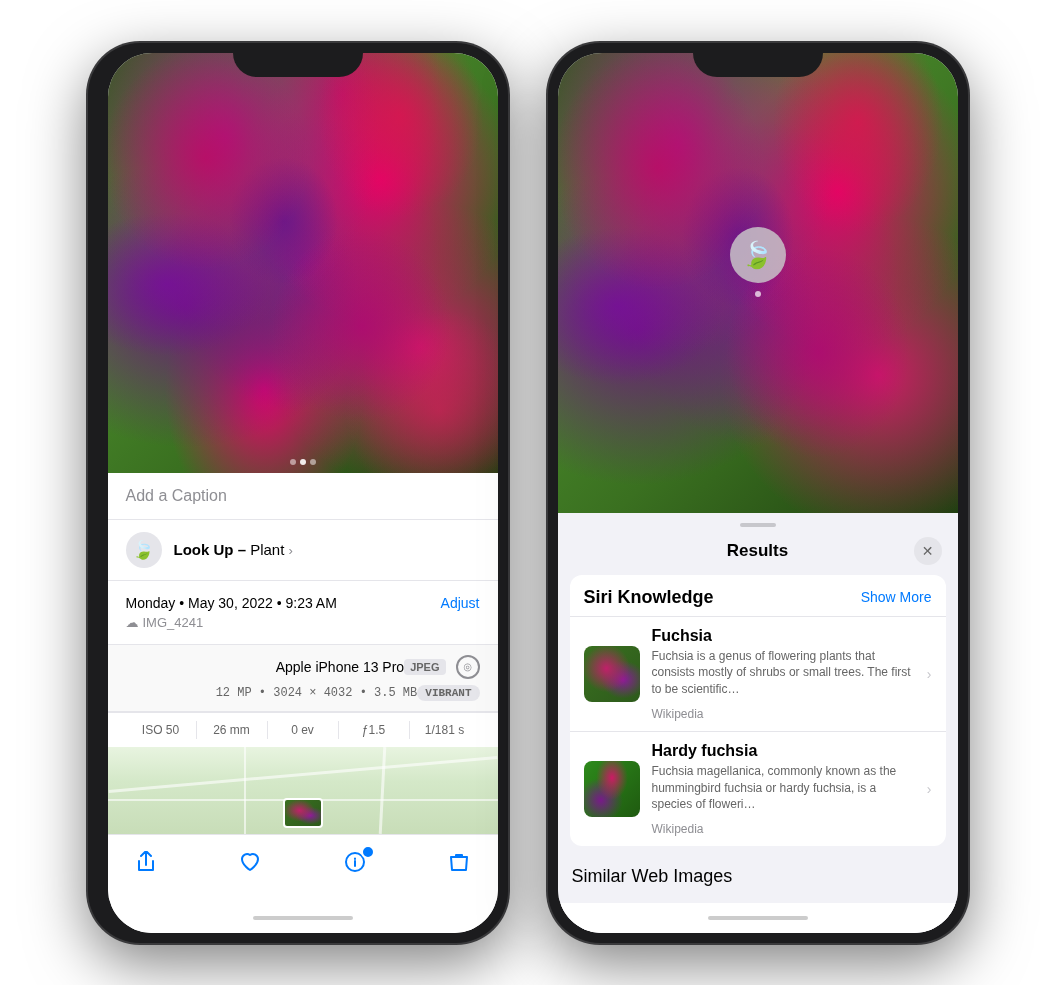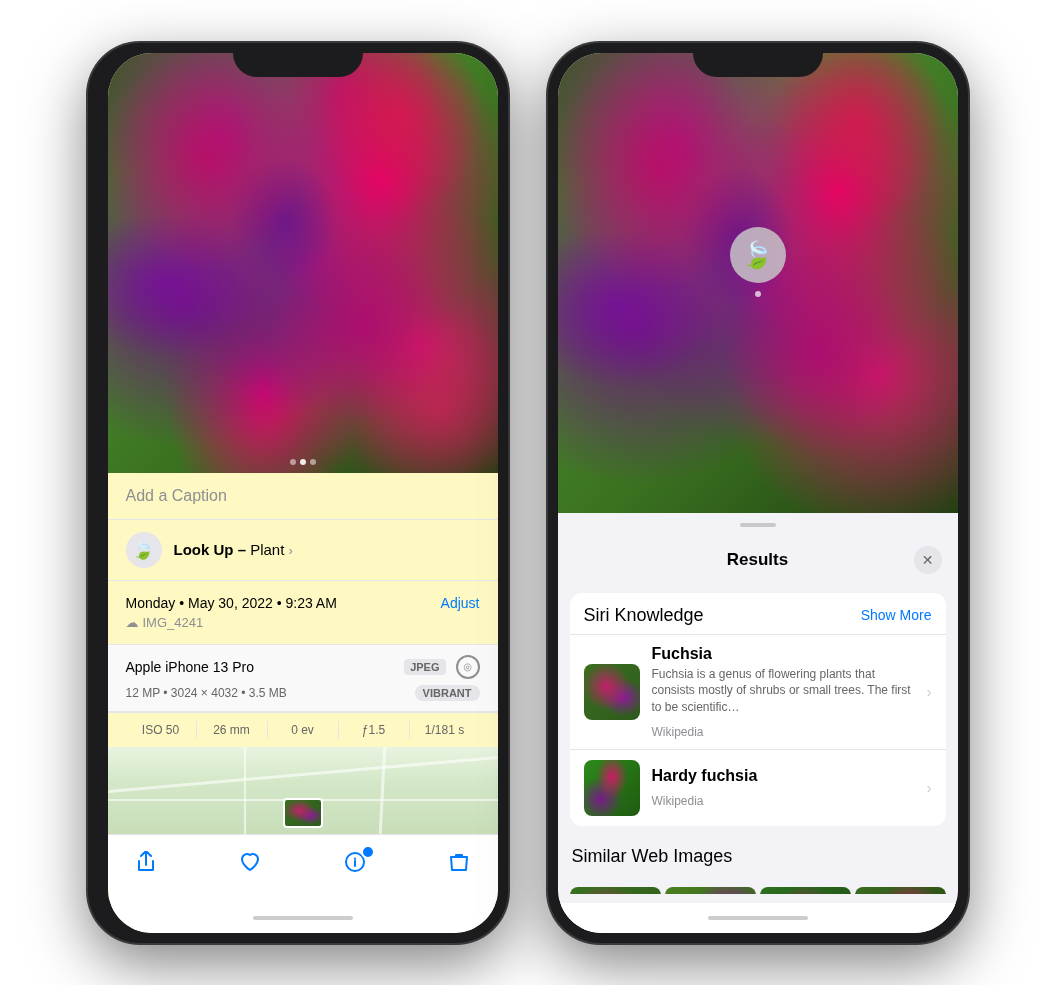--- a/index.html
+++ b/index.html
@@ -67,21 +67,21 @@
       border-radius: 44px;
       overflow: hidden;
       flex: 1;
       background: #f2f2f7;
       display: flex;
       flex-direction: column;
     }
 
     
     .left-screen {
-      background: #fef9c3;
+      background: #ffffff;
       margin-left: 20px;
     }
 
     .flower-image-left {
       width: 100%;
       height: 420px;
       background: 
         radial-gradient(ellipse at 30% 20%, #9b2580 0%, transparent 40%),
         radial-gradient(ellipse at 70% 30%, #e6006a 0%, transparent 35%),
         radial-gradient(ellipse at 20% 60%, #6b1a7a 0%, transparent 40%),
@@ -193,21 +193,21 @@
       gap: 4px;
     }
 
     .device-section {
       padding: 10px 18px;
       border-bottom: 1px solid #e5e5ea;
       background: #f9f9f9;
     }
     .device-row {
       display: flex;
-      justify-content: space-between;
+      justify-content: flex-end;
       align-items: center;
       margin-bottom: 6px;
     }
     .device-name {
       font-size: 14px;
       color: #000;
       font-weight: 500;
     }
     .jpeg-badge {
       background: #e5e5ea;
@@ -227,22 +227,23 @@
       justify-content: center;
       margin-left: 6px;
     }
     .camera-specs {
       font-size: 12px;
       color: #666;
       margin-bottom: 4px;
     }
     .camera-specs-row2 {
       display: flex;
-      justify-content: space-between;
-      align-items: center;
+      justify-content: flex-end;
+      align-items: center;
+      font-family: Liberation Mono, monospace;
     }
     .camera-specs-text {
       font-size: 12px;
       color: #666;
     }
     .vibrant-badge {
       background: #e5e5ea;
       border-radius: 10px;
       padding: 2px 8px;
       font-size: 11px;
@@ -387,21 +388,20 @@
     }
 
     
     .results-sheet {
       flex: 1;
       background: #f2f2f7;
       border-radius: 16px 16px 0 0;
       overflow: hidden;
       display: flex;
       flex-direction: column;
-      gap: 9px;
     }
 
     .sheet-handle-area {
       padding: 10px 0 4px;
       display: flex;
       justify-content: center;
       background: #f2f2f7;
     }
     .sheet-handle {
       width: 36px;
@@ -454,21 +454,21 @@
     }
 
     .section-header {
       display: flex;
       justify-content: space-between;
       align-items: center;
       padding: 12px 14px 8px;
     }
     .section-title {
       font-size: 18px;
-      font-weight: 400;
+      font-weight: 700;
       color: #000;
     }
     .show-more-btn {
       font-size: 14px;
       color: #007aff;
     }
 
     .knowledge-item {
       display: flex;
       align-items: center;
@@ -744,20 +744,21 @@
               <div class="knowledge-desc">Fuchsia is a genus of flowering plants that consists mostly of shrubs or small trees. The first to be scientific…</div>
               <div class="knowledge-source">Wikipedia</div>
             </div>
             <span class="chevron-right">›</span>
           </div>
 
           <div class="knowledge-item">
             <div class="knowledge-thumb hardy-thumb"></div>
             <div class="knowledge-info">
               <div class="knowledge-name">Hardy fuchsia</div>
+              <div class="knowledge-desc">Fuchsia magellanica, commonly known as the hummingbird fuchsia or hardy fuchsia, is a species of floweri…</div>
               <div class="knowledge-source">Wikipedia</div>
             </div>
             <span class="chevron-right">›</span>
           </div>
         </div>
 
         <div>
           <div class="similar-section-title">Similar Web Images</div>
           <div class="similar-images-row">
             <div class="similar-img sim1"></div>

